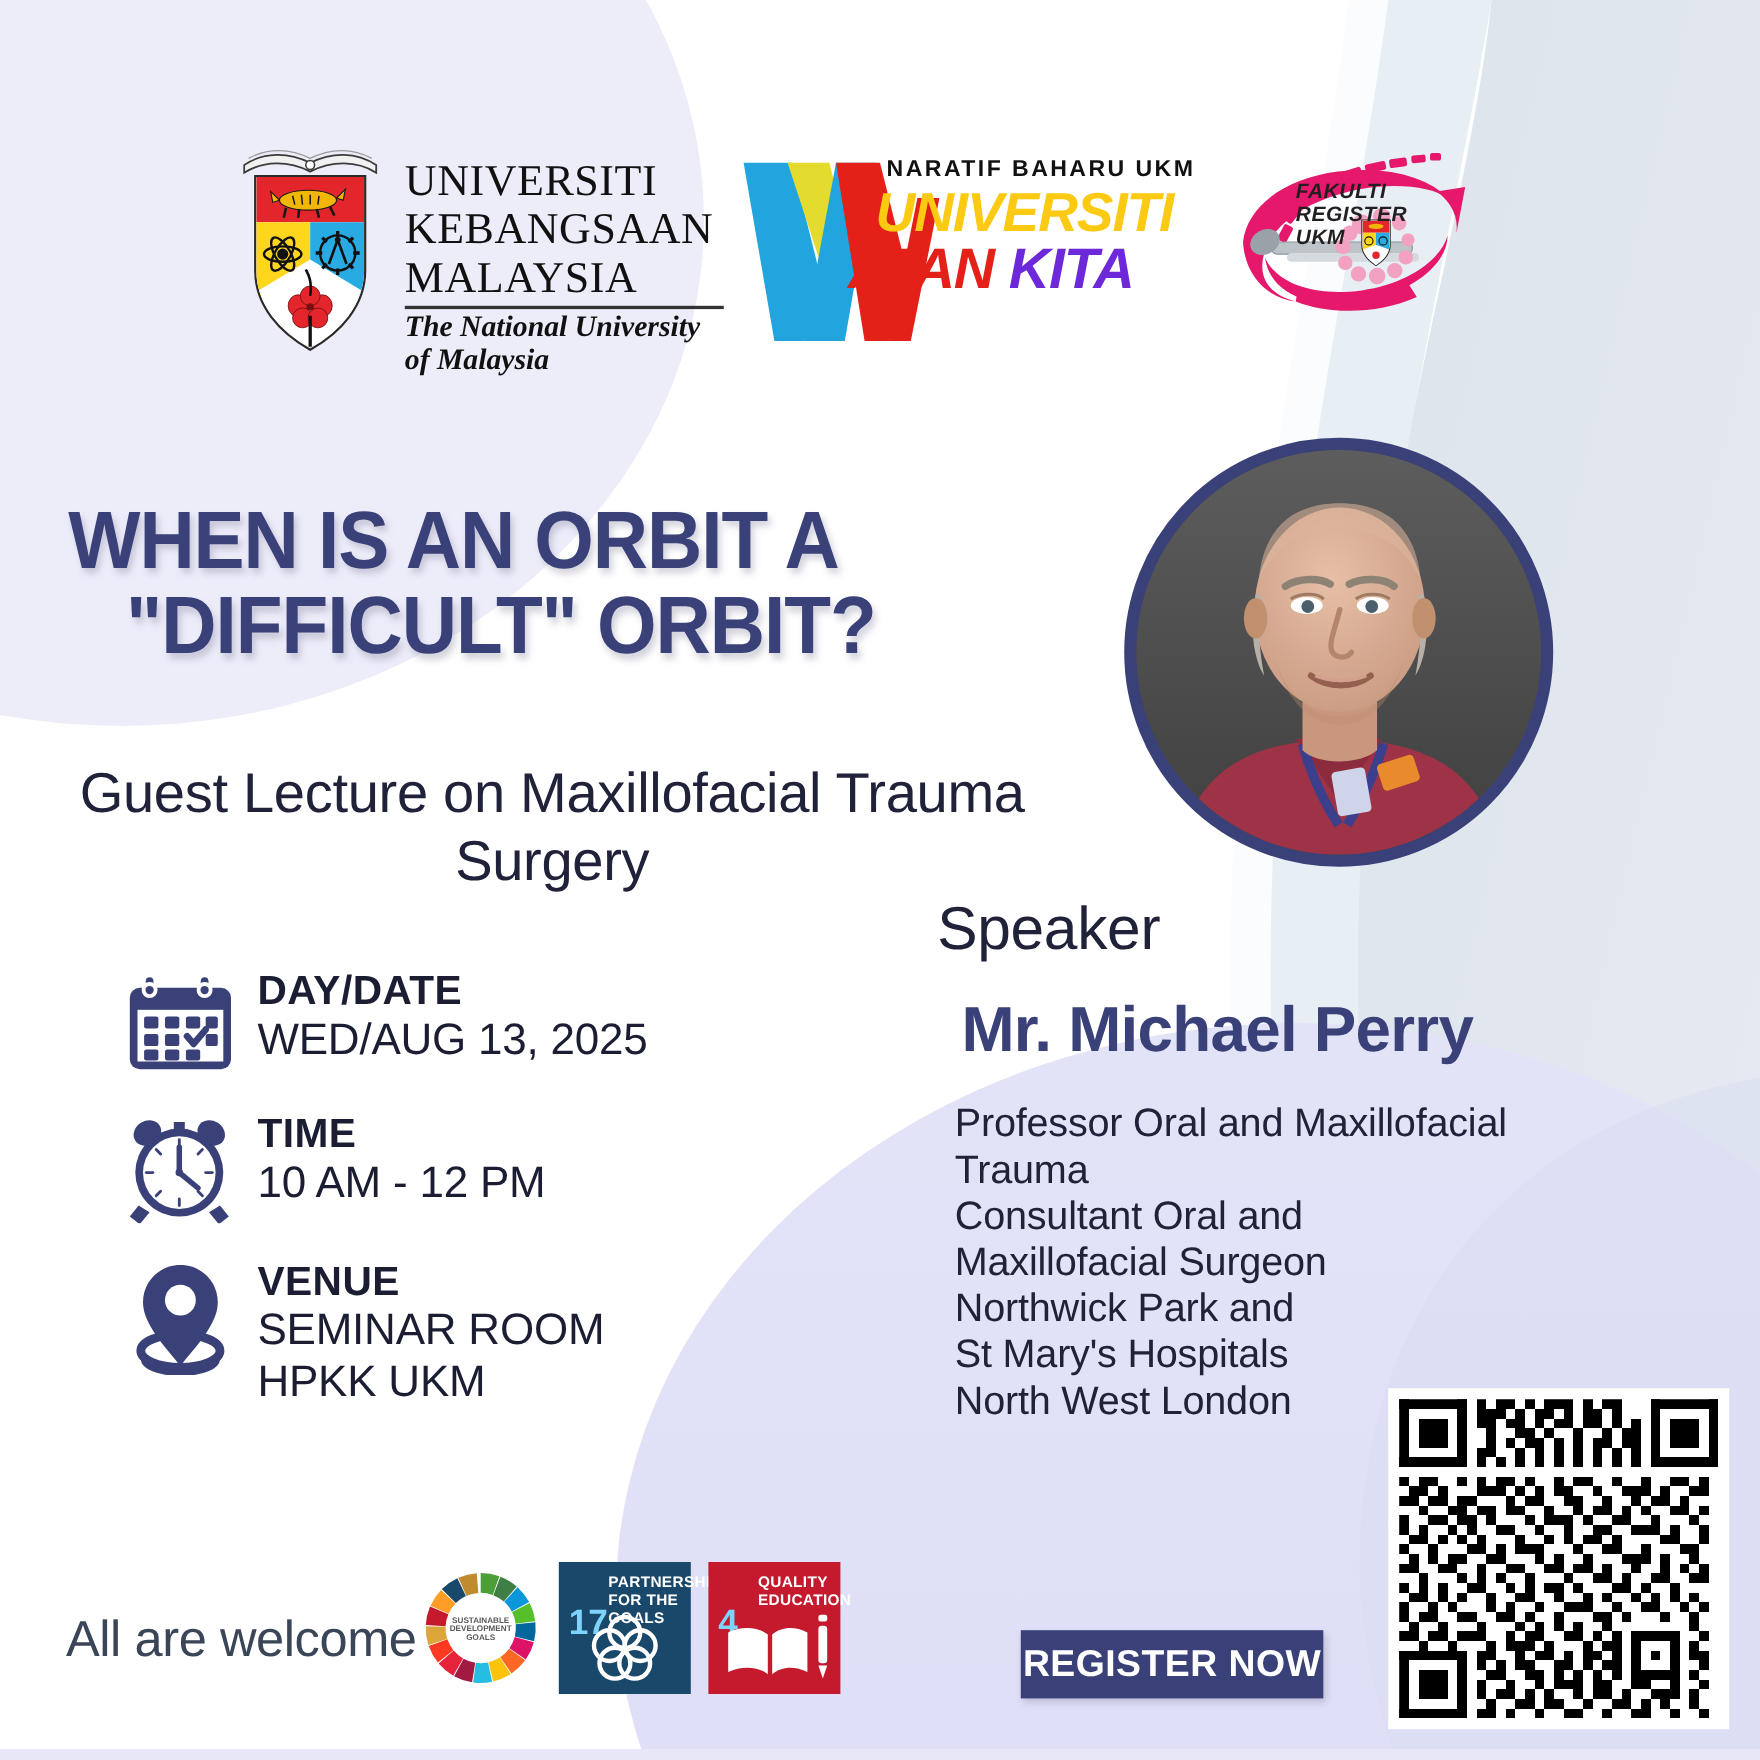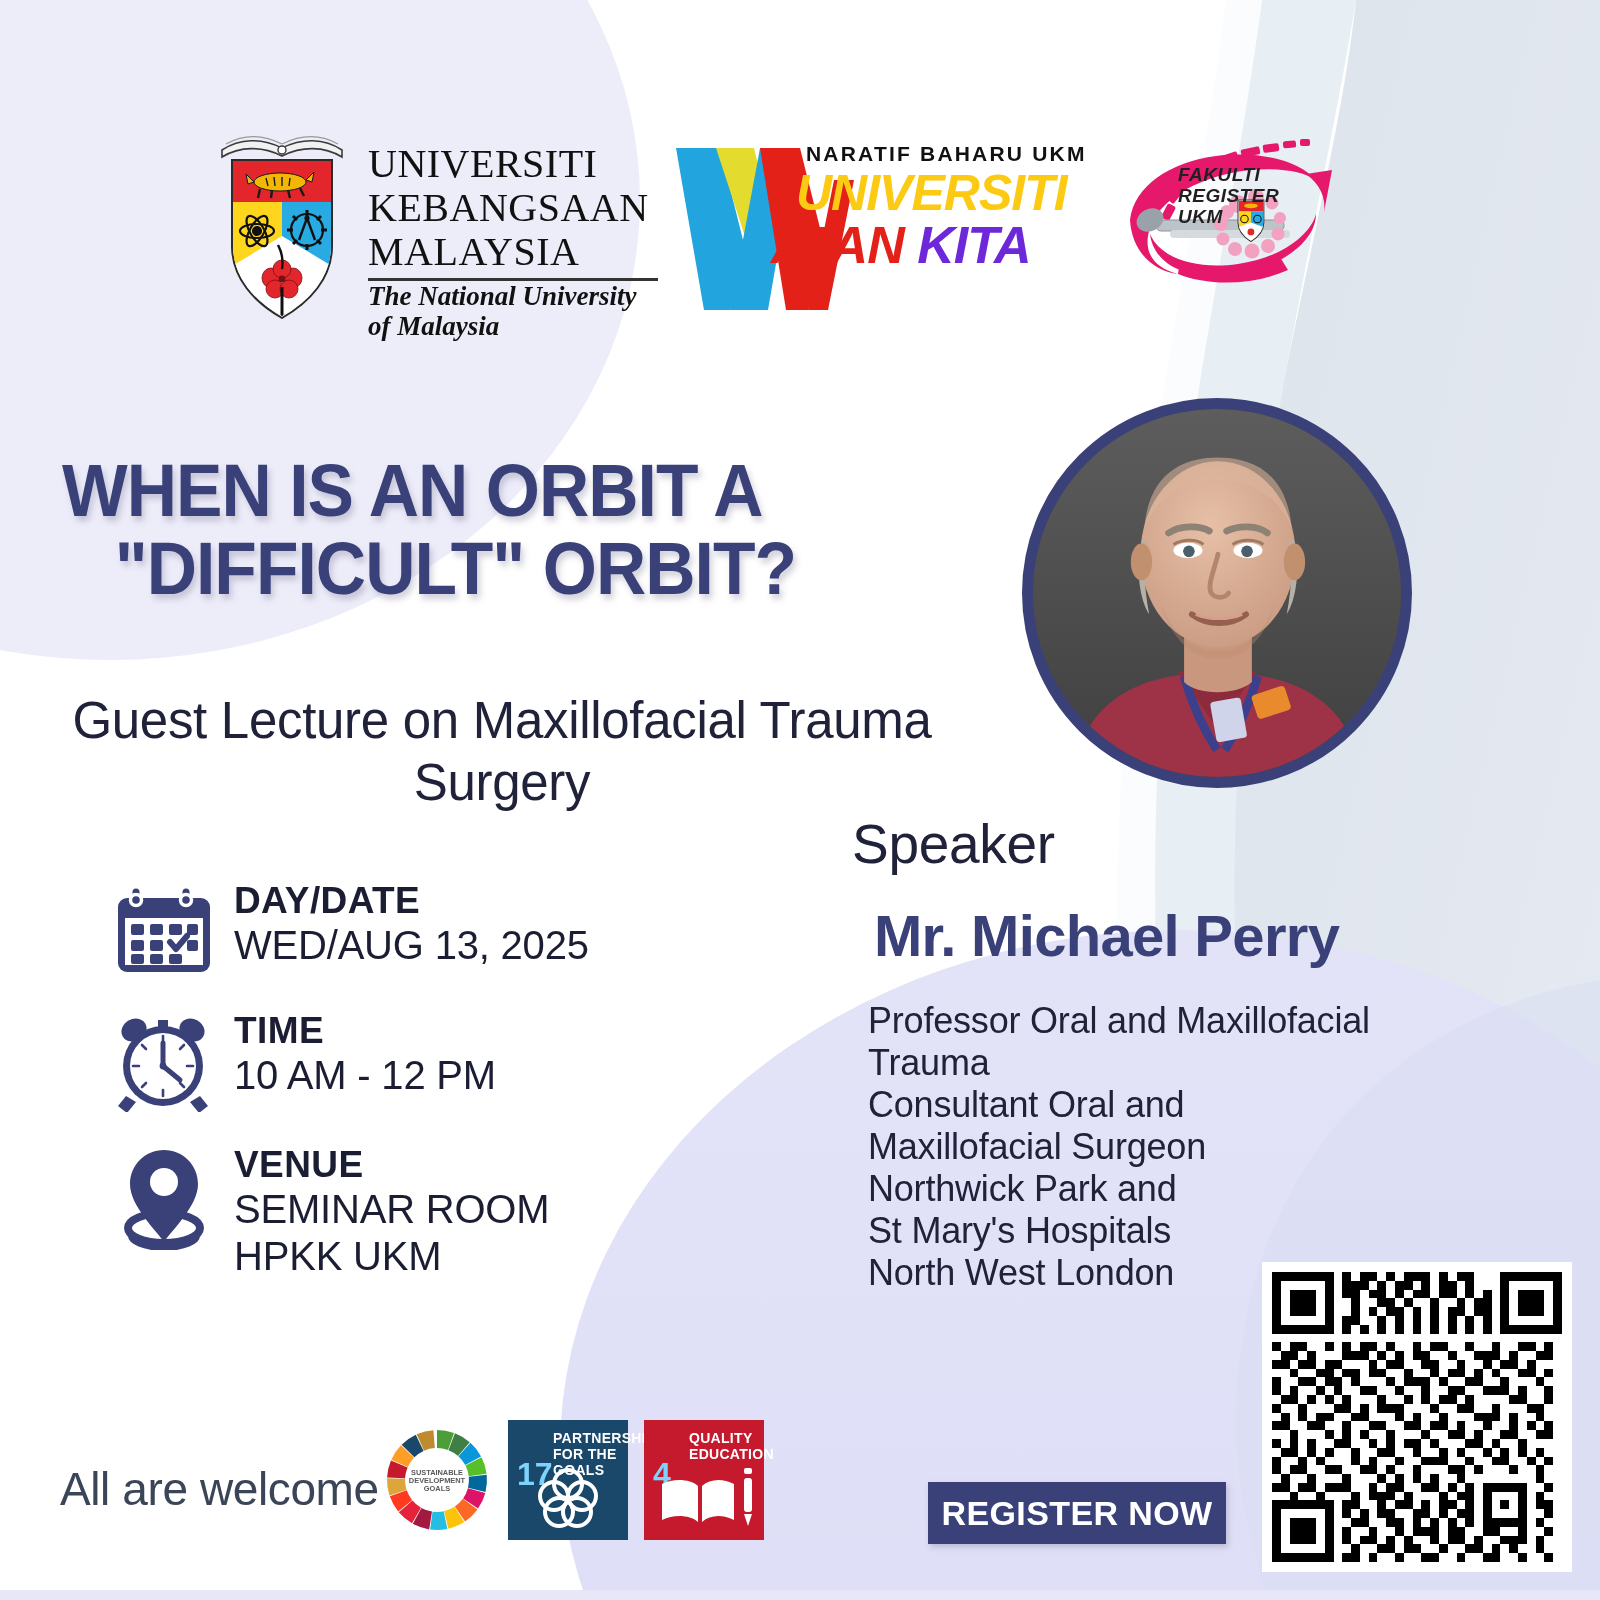--- a/index.html
+++ b/index.html
@@ -135,21 +135,21 @@
   .sdg-card .num{
     position:absolute;left:9px;top:8px;font-size:32px;font-weight:bold;color:#7dd3fc;line-height:30px;margin-top:31px;
   }
   .sdg-card .lbl{
     position:absolute;left:45px;top:10px;font-size:14px;font-weight:bold;color:#fff;
     line-height:16px;letter-spacing:.3px;
   }
   .sdg-card .gfx{position:absolute;left:0;bottom:6px;width:120px;height:72px;}
 
   #register-btn{
-    position:absolute;left:928px;top:1482px;width:298px;height:62px;z-index:7;
+    position:absolute;left:928px;top:1482px;width:275px;height:62px;z-index:7;
     background:#3A4179;display:flex;align-items:center;justify-content:center;
     box-shadow:2px 3px 6px rgba(80,80,110,.25);
   }
   #register-btn span{
     color:#ffffff;font-size:34px;font-weight:bold;letter-spacing:.4px;
   }
 
   #qr{position:absolute;left:1262px;top:1262px;width:310px;height:310px;z-index:7;background:#fff;padding:10px;box-sizing:border-box;}
   #qr svg{display:block;width:100%;height:100%;}
 </style>

